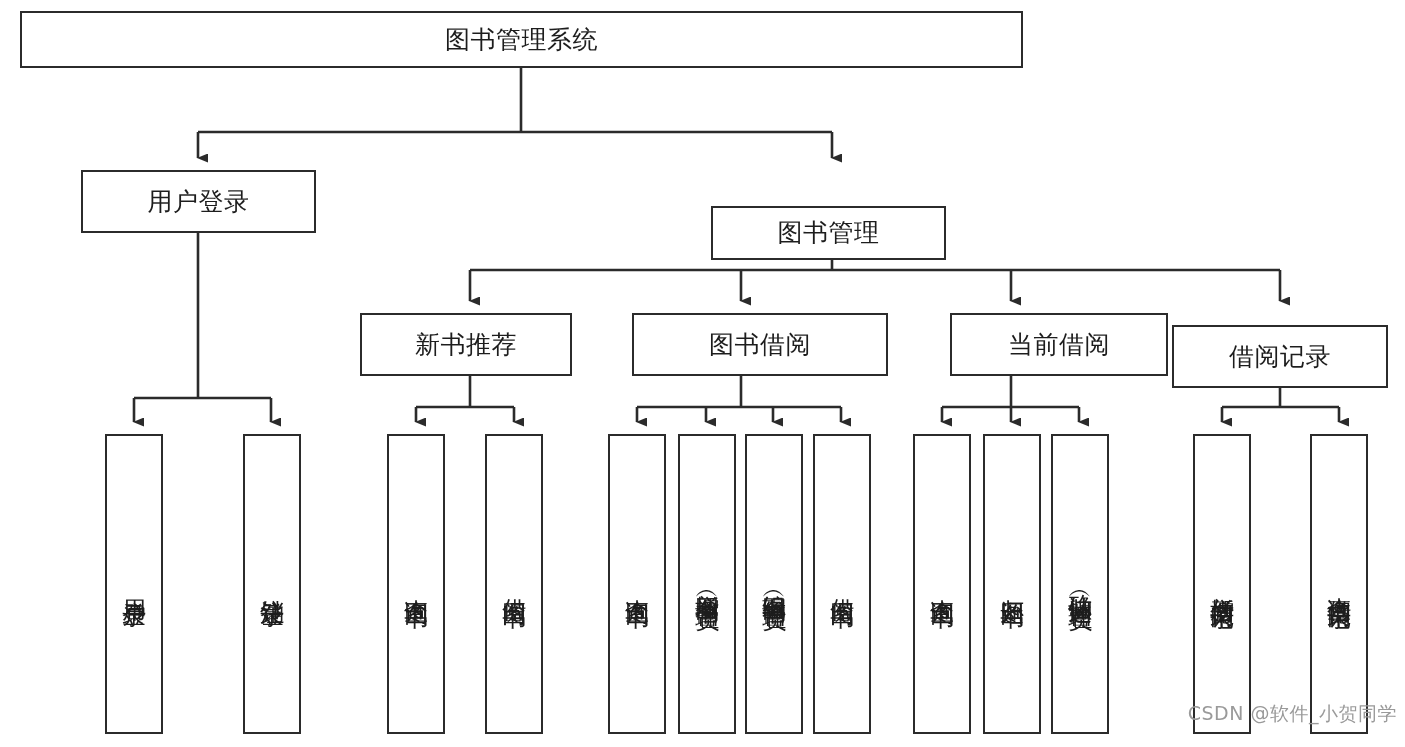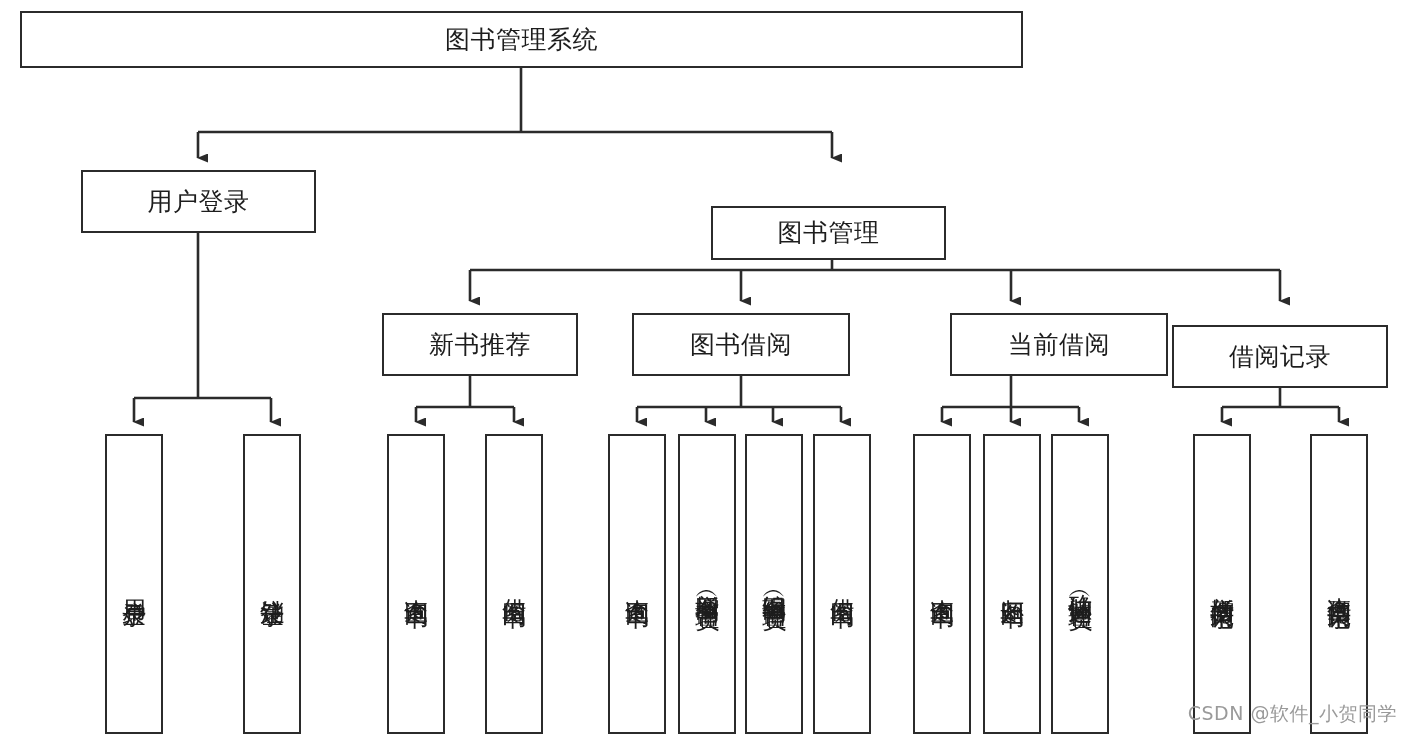--- a/index.html
+++ b/index.html
@@ -133,24 +133,24 @@
     <span class="lbl">图书管理系统</span>
   </div>
 
   <div class="node horiz" style="left:81px; top:170px; width:235px; height:63px;">
     <span class="lbl">用户登录</span>
   </div>
   <div class="node horiz" style="left:711px; top:170px; width:235px; height:54px;margin-top:36px;">
     <span class="lbl">图书管理</span>
   </div>
 
-  <div class="node horiz" style="left:382px; top:313px; width:196px; height:63px;">
+  <div class="node horiz" style="left:360px; top:313px; width:212px; height:63px;">
     <span class="lbl">新书推荐</span>
   </div>
-  <div class="node horiz" style="left:632px; top:313px; width:218px; height:63px;">
+  <div class="node horiz" style="left:632px; top:313px; width:256px; height:63px;">
     <span class="lbl">图书借阅</span>
   </div>
   <div class="node horiz" style="left:902px; top:313px; width:218px; height:63px;margin-left:48px;">
     <span class="lbl">当前借阅</span>
   </div>
   <div class="node horiz" style="left:1172px; top:325px; width:216px; height:63px;">
     <span class="lbl">借阅记录</span>
   </div>
 
   <div class="node vert" style="left:105px; top:434px; width:58px; height:300px;">

